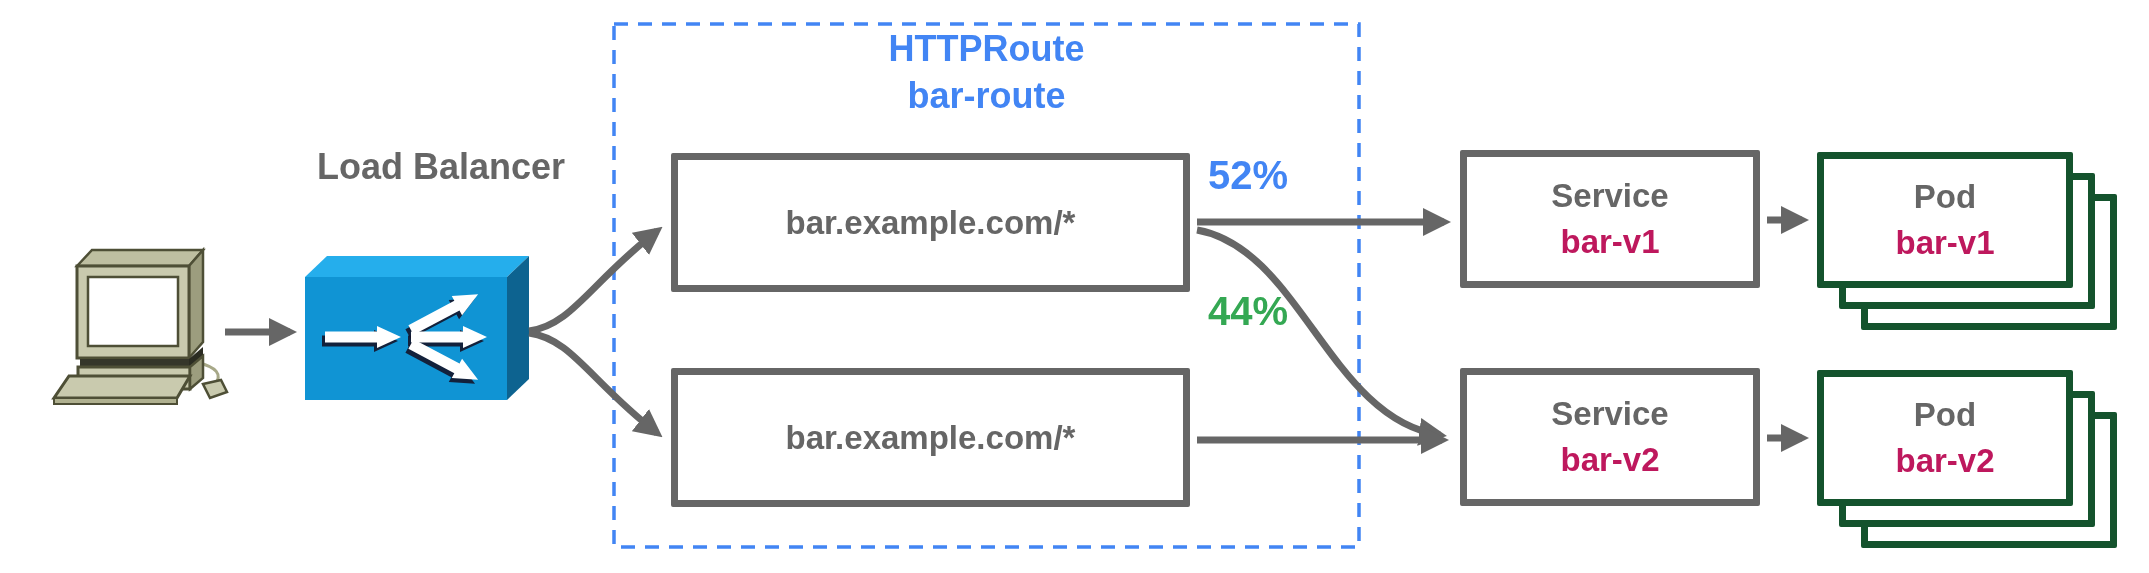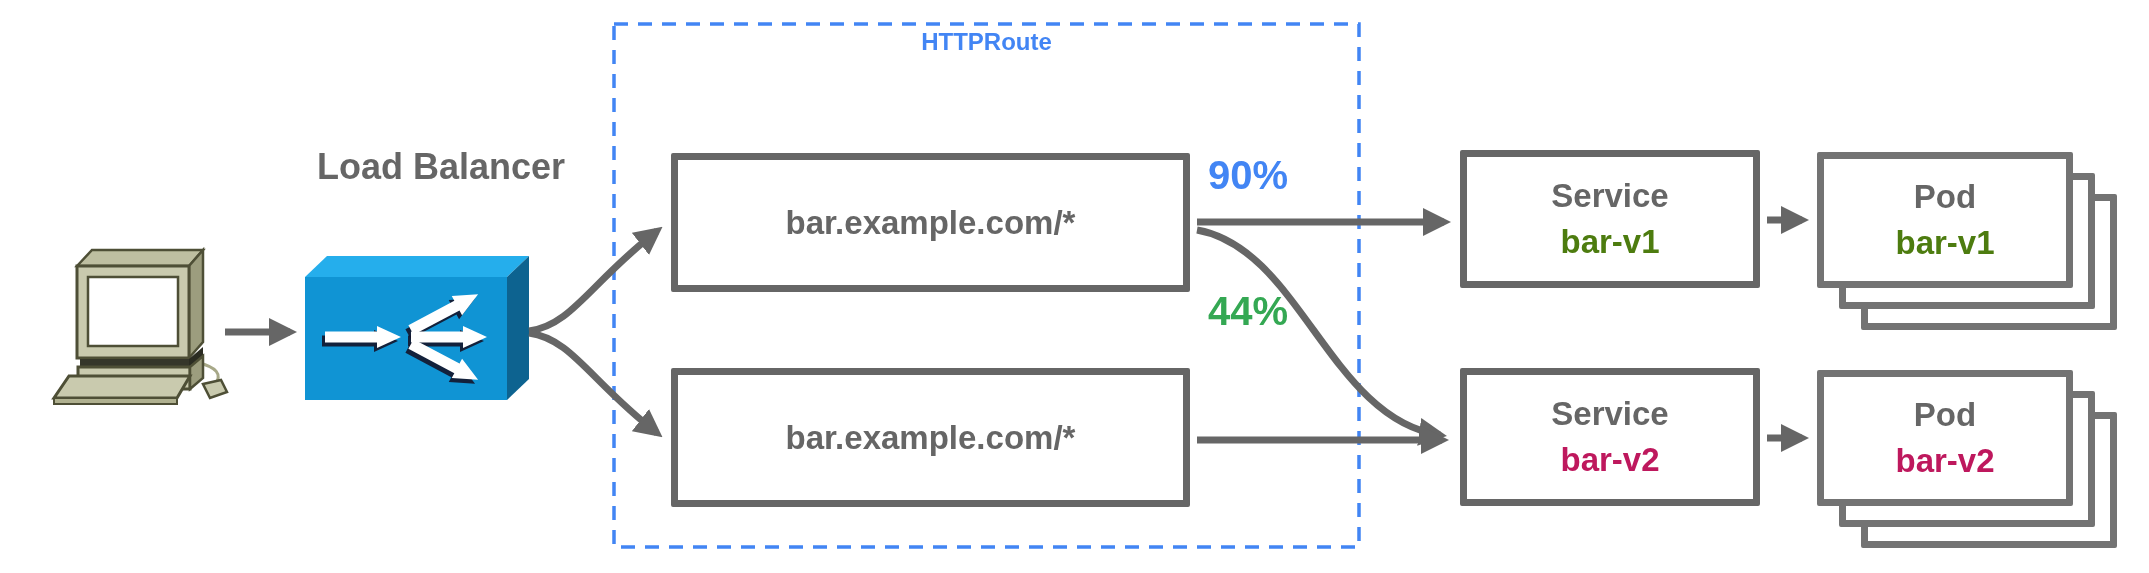--- a/index.html
+++ b/index.html
@@ -14,49 +14,49 @@
   .lbl{
     position:absolute;
     font-weight:700;
     color:#666666;
     text-align:right;
     white-space:nowrap;
   }
   .lb-label{left:265px;top:146px;width:300px;font-size:36px;}
   .route-title{
     position:absolute;left:613px;top:26px;width:747px;
-    text-align:center;font-weight:700;font-size:24px;line-height:1.3;
+    text-align:center;font-weight:700;font-size:36px;line-height:1.3;
     color:#4285F4;
   }
   .node{
     position:absolute;
     box-sizing:border-box;
     background:#ffffff;
     border:7px solid #666666;
     border-radius:2px;
     display:flex;flex-direction:column;align-items:center;justify-content:center;
     font-weight:700;font-size:33px;line-height:1.38;color:#666666;
     text-align:center;
   }
   .rule1{left:671px;top:153px;width:519px;height:139px;}
   .rule2{left:671px;top:368px;width:519px;height:139px;}
   .svc1{left:1460px;top:150px;width:300px;height:138px;}
   .svc2{left:1460px;top:368px;width:300px;height:138px;}
   .weight{position:absolute;font-weight:700;font-size:40px;white-space:nowrap;}
   .w90{left:1208px;top:153px;color:#4285F4;}
   .w10{left:1208px;top:289px;color:#34A853;}
-  .text-blue{color:#4d7c0f;}
+  .text-blue{color:#be185d;}
   .text-green{color:#be185d;}
   .pod-stack{position:absolute;width:300px;height:179px;}
   .pods1{left:1817px;top:152px;}
   .pods2{left:1817px;top:370px;}
   .pod-sheet{
     position:absolute;box-sizing:border-box;
     width:256px;height:136px;
-    background:#ffffff;border:7px solid #737373;border-radius:2px;
+    background:#ffffff;border:7px solid #14532d;border-radius:2px;
   }
   .sheet-b2{left:44px;top:42px;}
   .sheet-b1{left:22px;top:21px;}
   .sheet-main{
     left:0;top:0;
     display:flex;flex-direction:column;align-items:center;justify-content:center;
     font-weight:700;font-size:33px;line-height:1.38;color:#666666;text-align:center;
   }
 </style>
 </head>
@@ -117,30 +117,31 @@
     <path d="M1197,440 L1442,440" fill="none" stroke="#666666" stroke-width="7" marker-end="url(#ah)"></path>
 
     <path d="M1767,220 L1802,220" fill="none" stroke="#666666" stroke-width="7" marker-end="url(#ah)"></path>
     <path d="M1767,438 L1802,438" fill="none" stroke="#666666" stroke-width="7" marker-end="url(#ah)"></path>
   </svg>
 
   <div class="lbl lb-label">Load Balancer</div>
 
   <div class="route-title">
     <div>HTTPRoute</div>
+    <div>bar-route</div>
   </div>
 
   <div class="node rule1">
     <span>bar.example.com/*</span>
   </div>
   <div class="node rule2">
     <span>bar.example.com/*</span>
   </div>
 
-  <div class="weight w90">90%</div>
+  <div class="weight w90">52%</div>
   <div class="weight w10">44%</div>
 
   <div class="node svc1">
     <span>Service</span>
     <span class="text-blue">bar-v1</span>
   </div>
   <div class="node svc2">
     <span>Service</span>
     <span class="text-green">bar-v2</span>
   </div>

